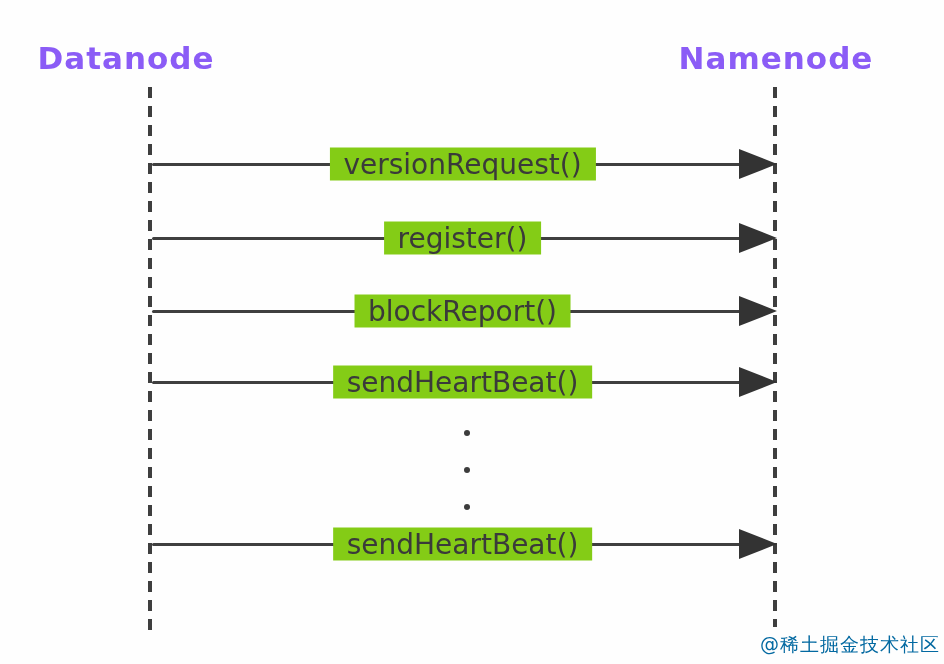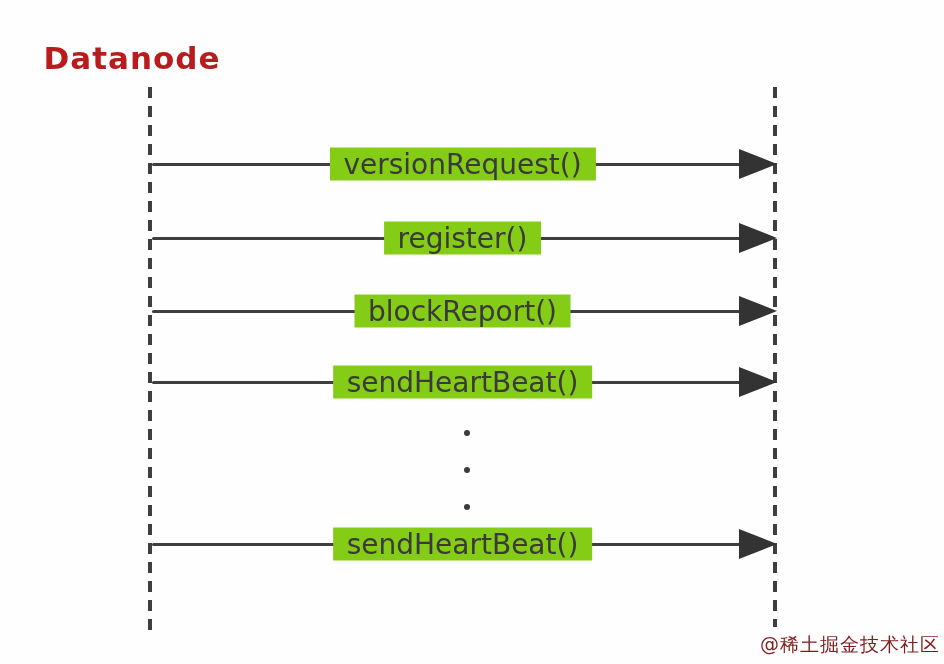--- a/index.html
+++ b/index.html
@@ -15,25 +15,24 @@
     overflow: hidden;
     font-family: "DejaVu Sans", "Liberation Sans", sans-serif;
   }
 
   
   .actor {
     position: absolute;
     top: 40px;
     font-size: 31px;
     font-weight: bold;
-    color: #b91c1c;
+    color: #8b5cf6;
     letter-spacing: 1px;
     white-space: nowrap;
     transform: translateX(-50%);
-    margin-left: 6px;
   }
   .actor-left  { left: 126px; }
   .actor-right { left: 776px; }
 
   
   .lifeline {
     position: absolute;
     width: 4px;
     background: repeating-linear-gradient(
       to bottom,
@@ -101,32 +100,33 @@
     border-radius: 50%;
     background: #3c3c3c;
   }
 
   
   .watermark {
     position: absolute;
     right: 4px;
     bottom: 6px;
     font-size: 19px;
-    color: #7f1d1d;
+    color: #0369a1;
     letter-spacing: 1px;
     white-space: nowrap;
   }
 </style>
 </head>
 <body>
 
 <div class="canvas">
 
   <div class="actor actor-left">Datanode</div>
 
+  <div class="actor actor-right">Namenode</div>
 
   <div class="lifeline lifeline-left"></div>
 
   <div class="lifeline lifeline-right"></div>
 
   <div class="message" style="top:165px">
     <div class="msg-line"></div>
     <div class="arrowhead"></div>
     <div class="msg-label">versionRequest()</div>
   </div>

